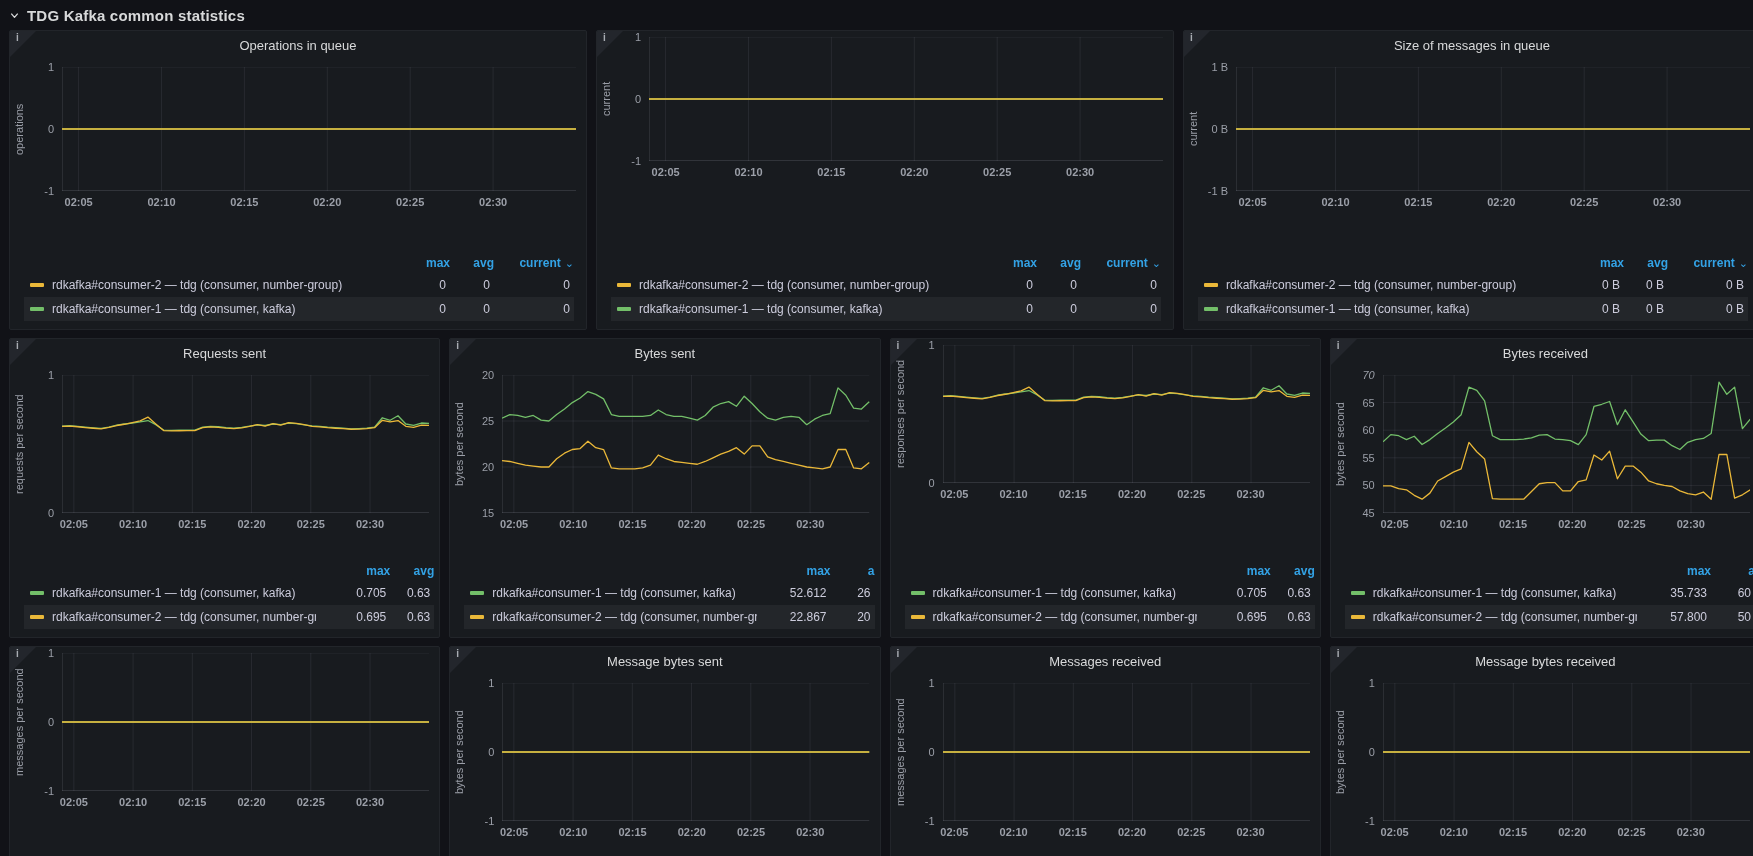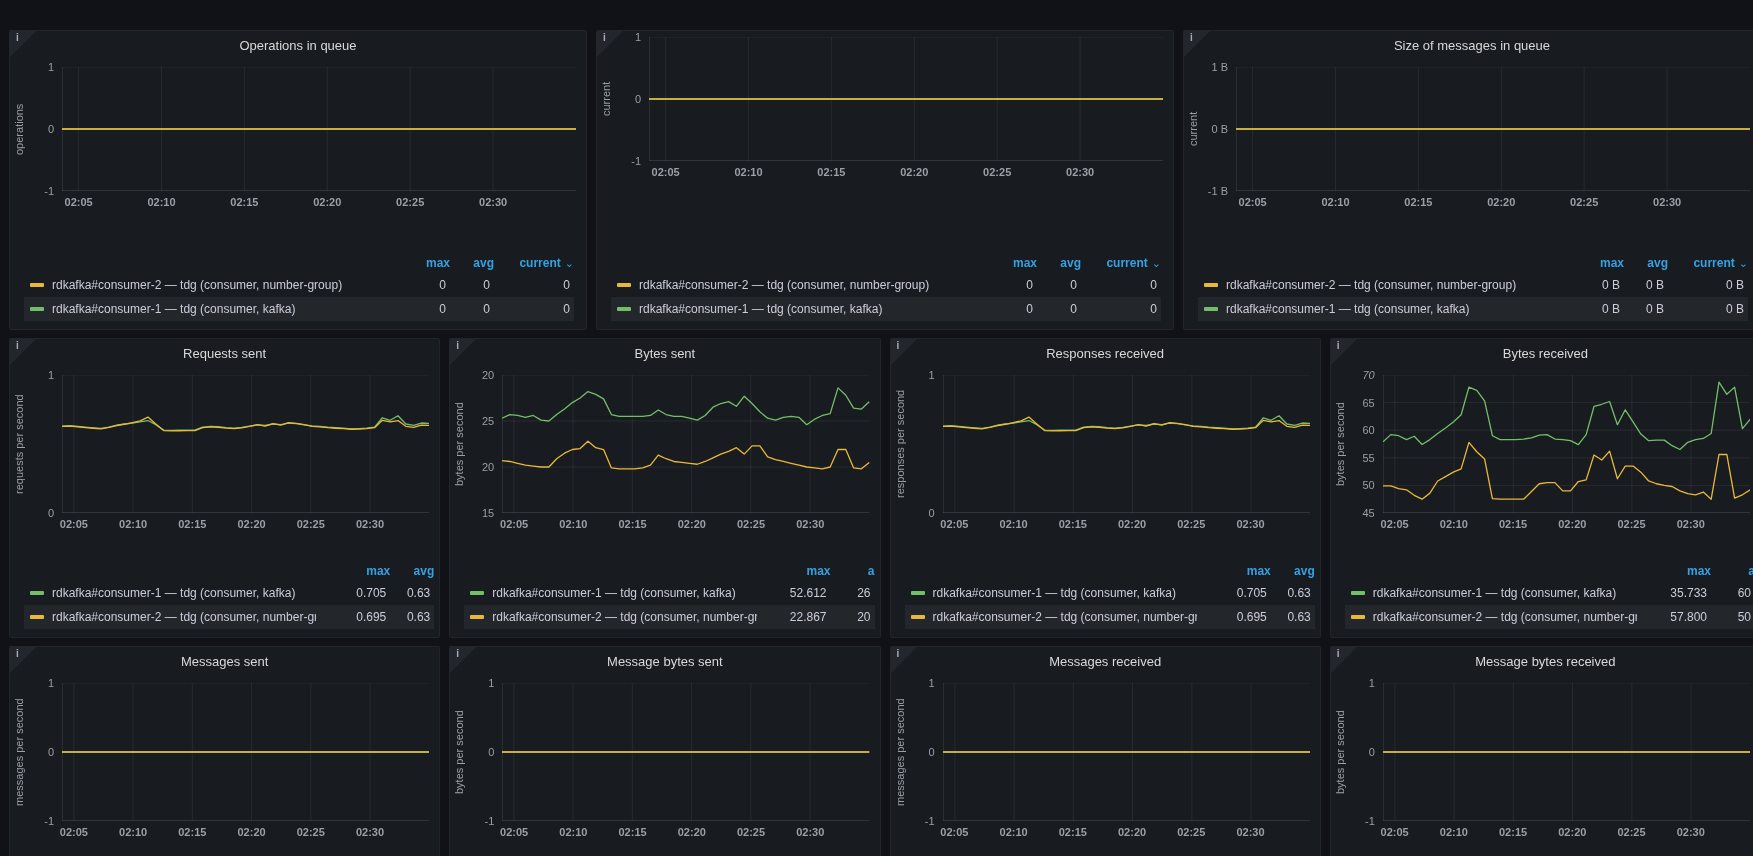--- a/index.html
+++ b/index.html
@@ -52,20 +52,26 @@
   .lswatch{width:14px;height:4px;border-radius:1px;margin:0 8px 0 2px;flex:none;}
   .lname{flex:1;white-space:nowrap;overflow:hidden;}
   .lcol,.lval{flex:none;text-align:right;white-space:nowrap;}
   .caret{margin-left:4px;font-size:11px;font-weight:400;}
 </style>
 </head>
 <body>
 
 <div id="stage">
 
+  <div class="dashrow">
+    <svg width="11" height="11" viewBox="0 0 12 12">
+      <polyline points="2.5,4 6,8 9.5,4" fill="none" stroke="#d8d9da" stroke-width="1.6"></polyline>
+    </svg>
+    <span class="rowtitle">TDG Kafka common statistics</span>
+  </div>
 
   <div class="prow r1">
     <section class="panel row-a">
       <div class="corner">
           <span class="i">i</span>
         </div>
       <h2 class="ptitle">Operations in queue</h2>
       <div class="chart">
         <div class="ylabel">operations</div>
         <div class="yticks">
@@ -364,21 +370,20 @@
               <span class="lval" style="width: 70px;">22.867</span>
               <span class="lval" style="width: 44px;">20</span>
             </div>
           </div>
         </div>
     </section>
     <section class="panel row-b">
       <div class="corner">
           <span class="i">i</span>
         </div>
-      <h2 class="ptitle">Responses received</h2>
       <div class="chart">
         <div class="ylabel">responses per second</div>
         <div class="yticks">
             <span class="ytick" style="top: calc(0% - 7px);">1</span>
             <span class="ytick" style="top: calc(100% - 7px);">0</span>
           </div>
         <div class="plotwrap">
             <svg viewBox="0 0 1000 100" preserveAspectRatio="none">
               <line class="grid" x1="0" y1="0" x2="1000" y2="0"></line>
               <line class="grid" x1="0" y1="100" x2="1000" y2="100"></line>
@@ -489,21 +494,20 @@
           </div>
         </div>
     </section>
   </div>
 
   <div class="prow r3">
     <section class="panel row-b">
       <div class="corner">
           <span class="i">i</span>
         </div>
-      <h2 class="ptitle">Messages sent</h2>
       <div class="chart">
         <div class="ylabel">messages per second</div>
         <div class="yticks">
             <span class="ytick" style="top: calc(0% - 7px);">1</span>
             <span class="ytick" style="top: calc(50% - 7px);">0</span>
             <span class="ytick" style="top: calc(100% - 7px);">-1</span>
           </div>
         <div class="plotwrap">
             <svg viewBox="0 0 1000 100" preserveAspectRatio="none">
               <line class="grid" x1="0" y1="0" x2="1000" y2="0"></line>

